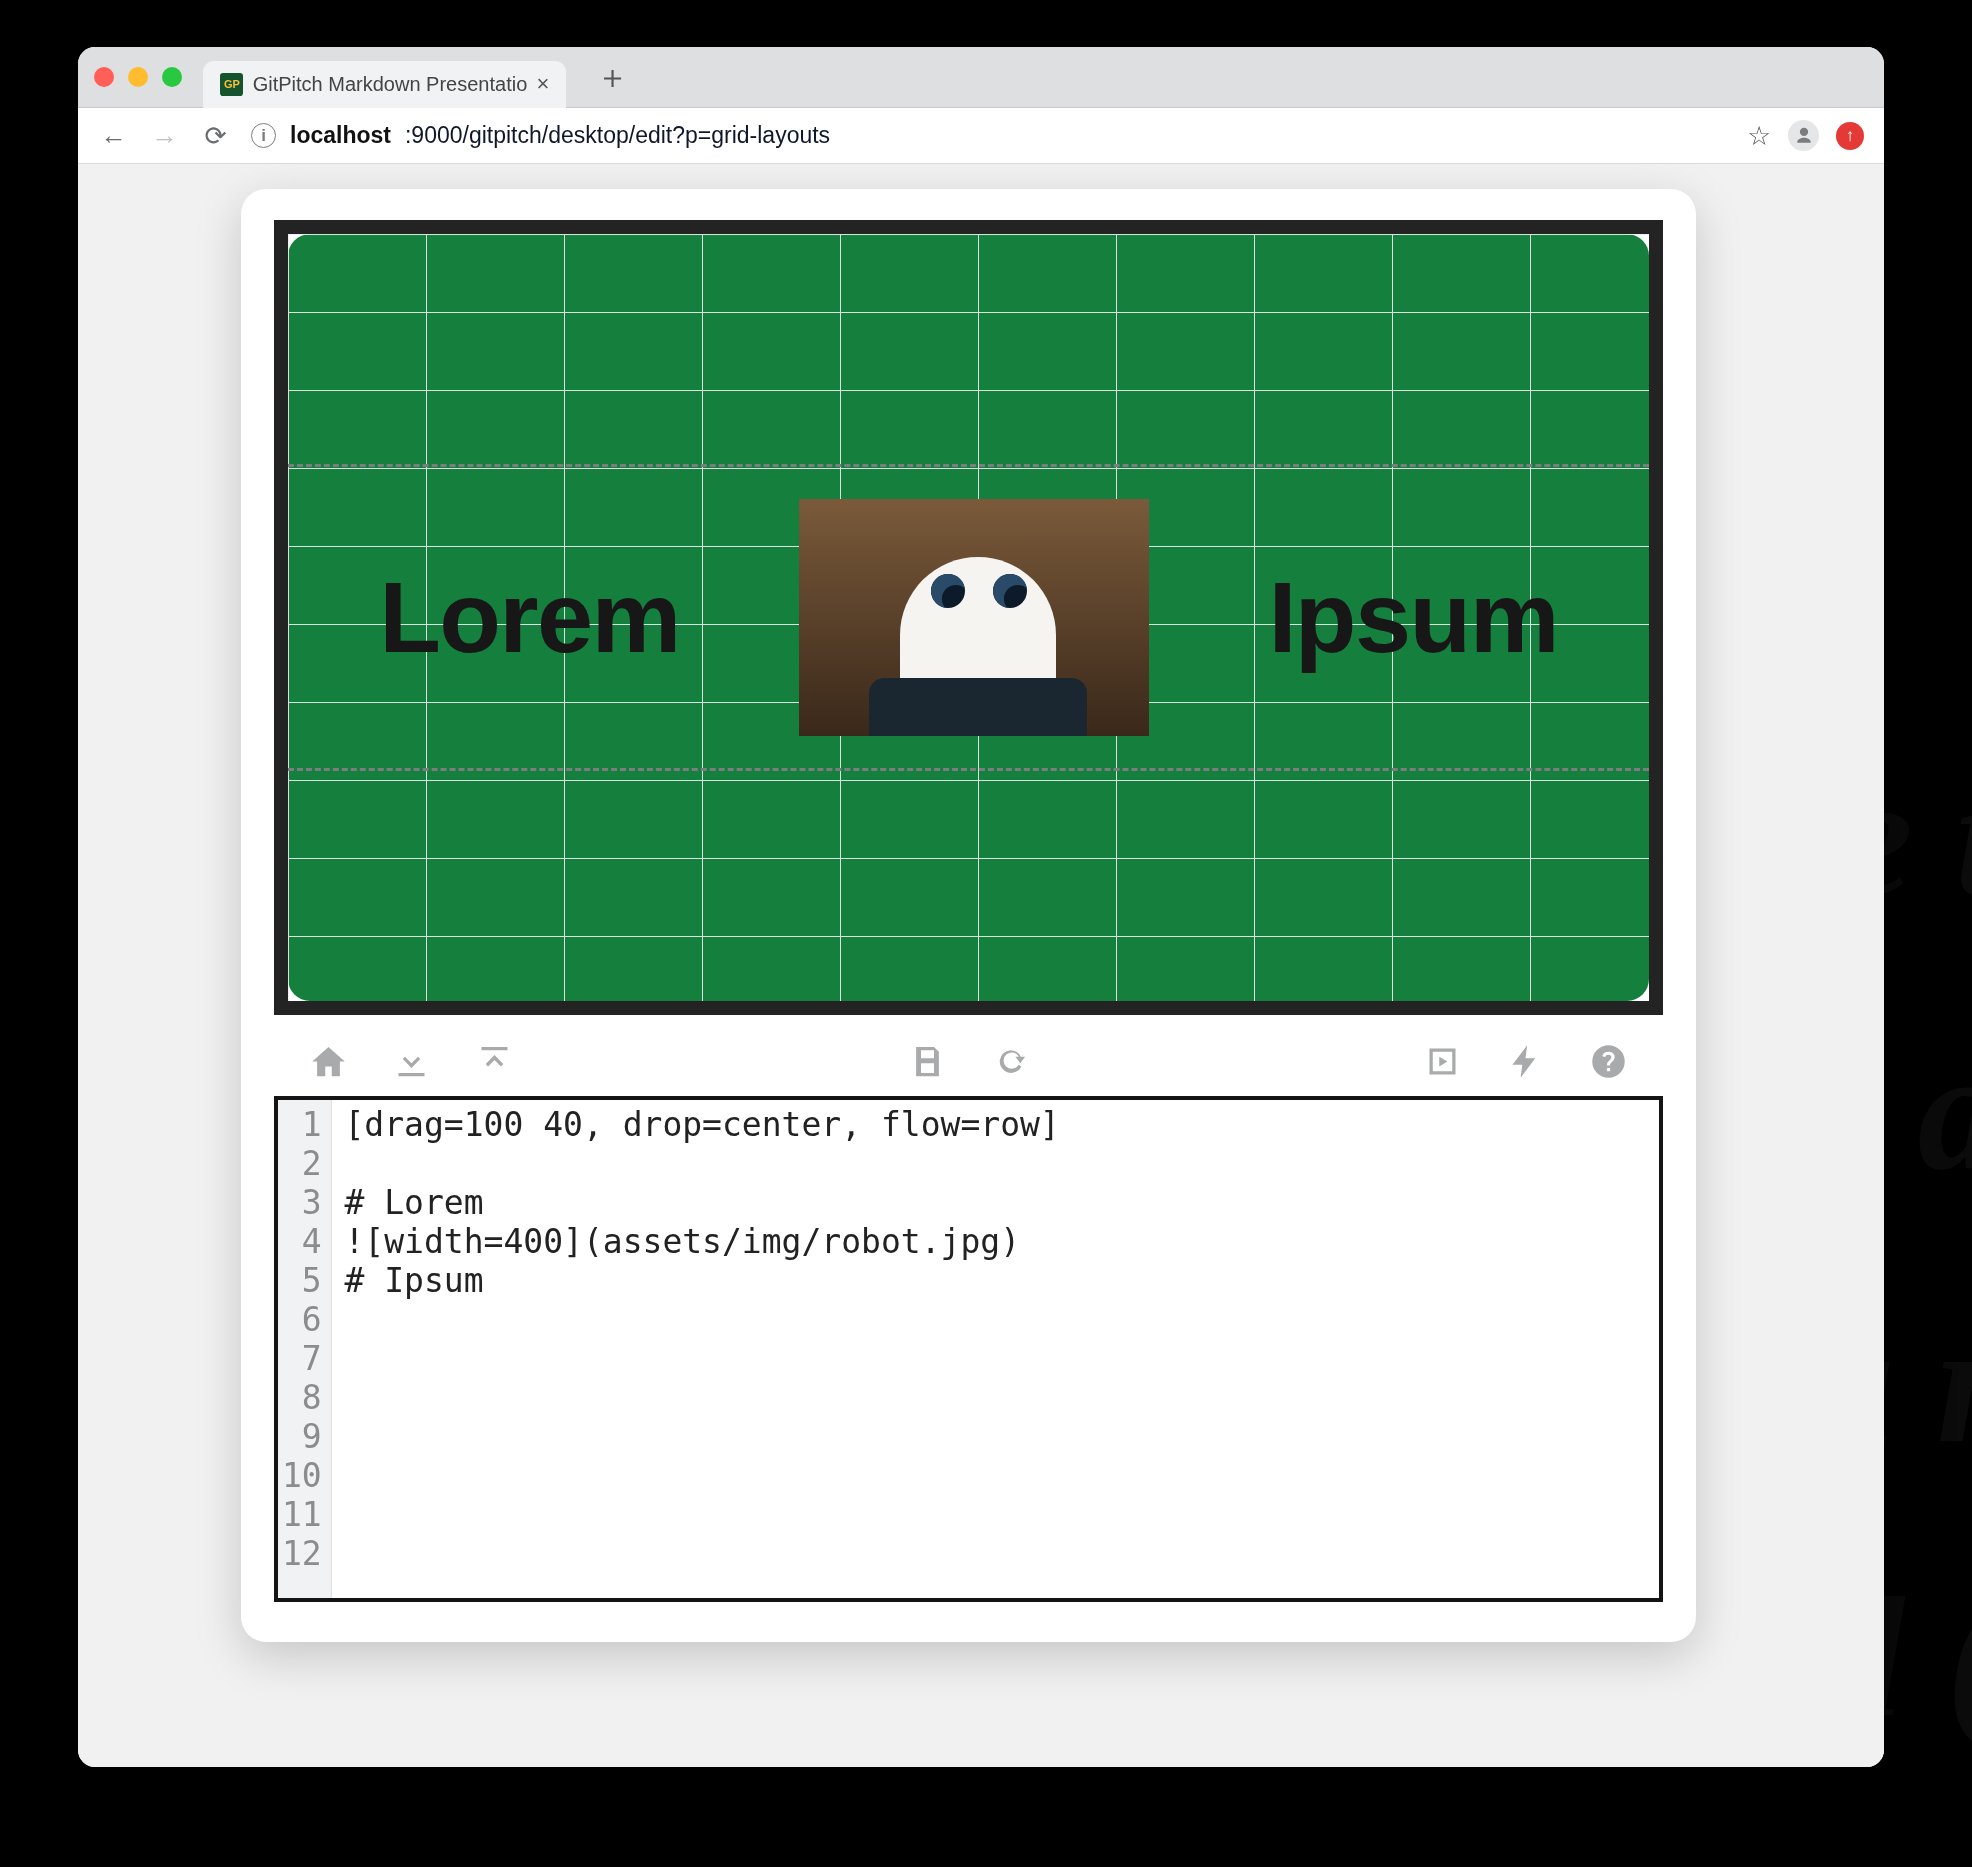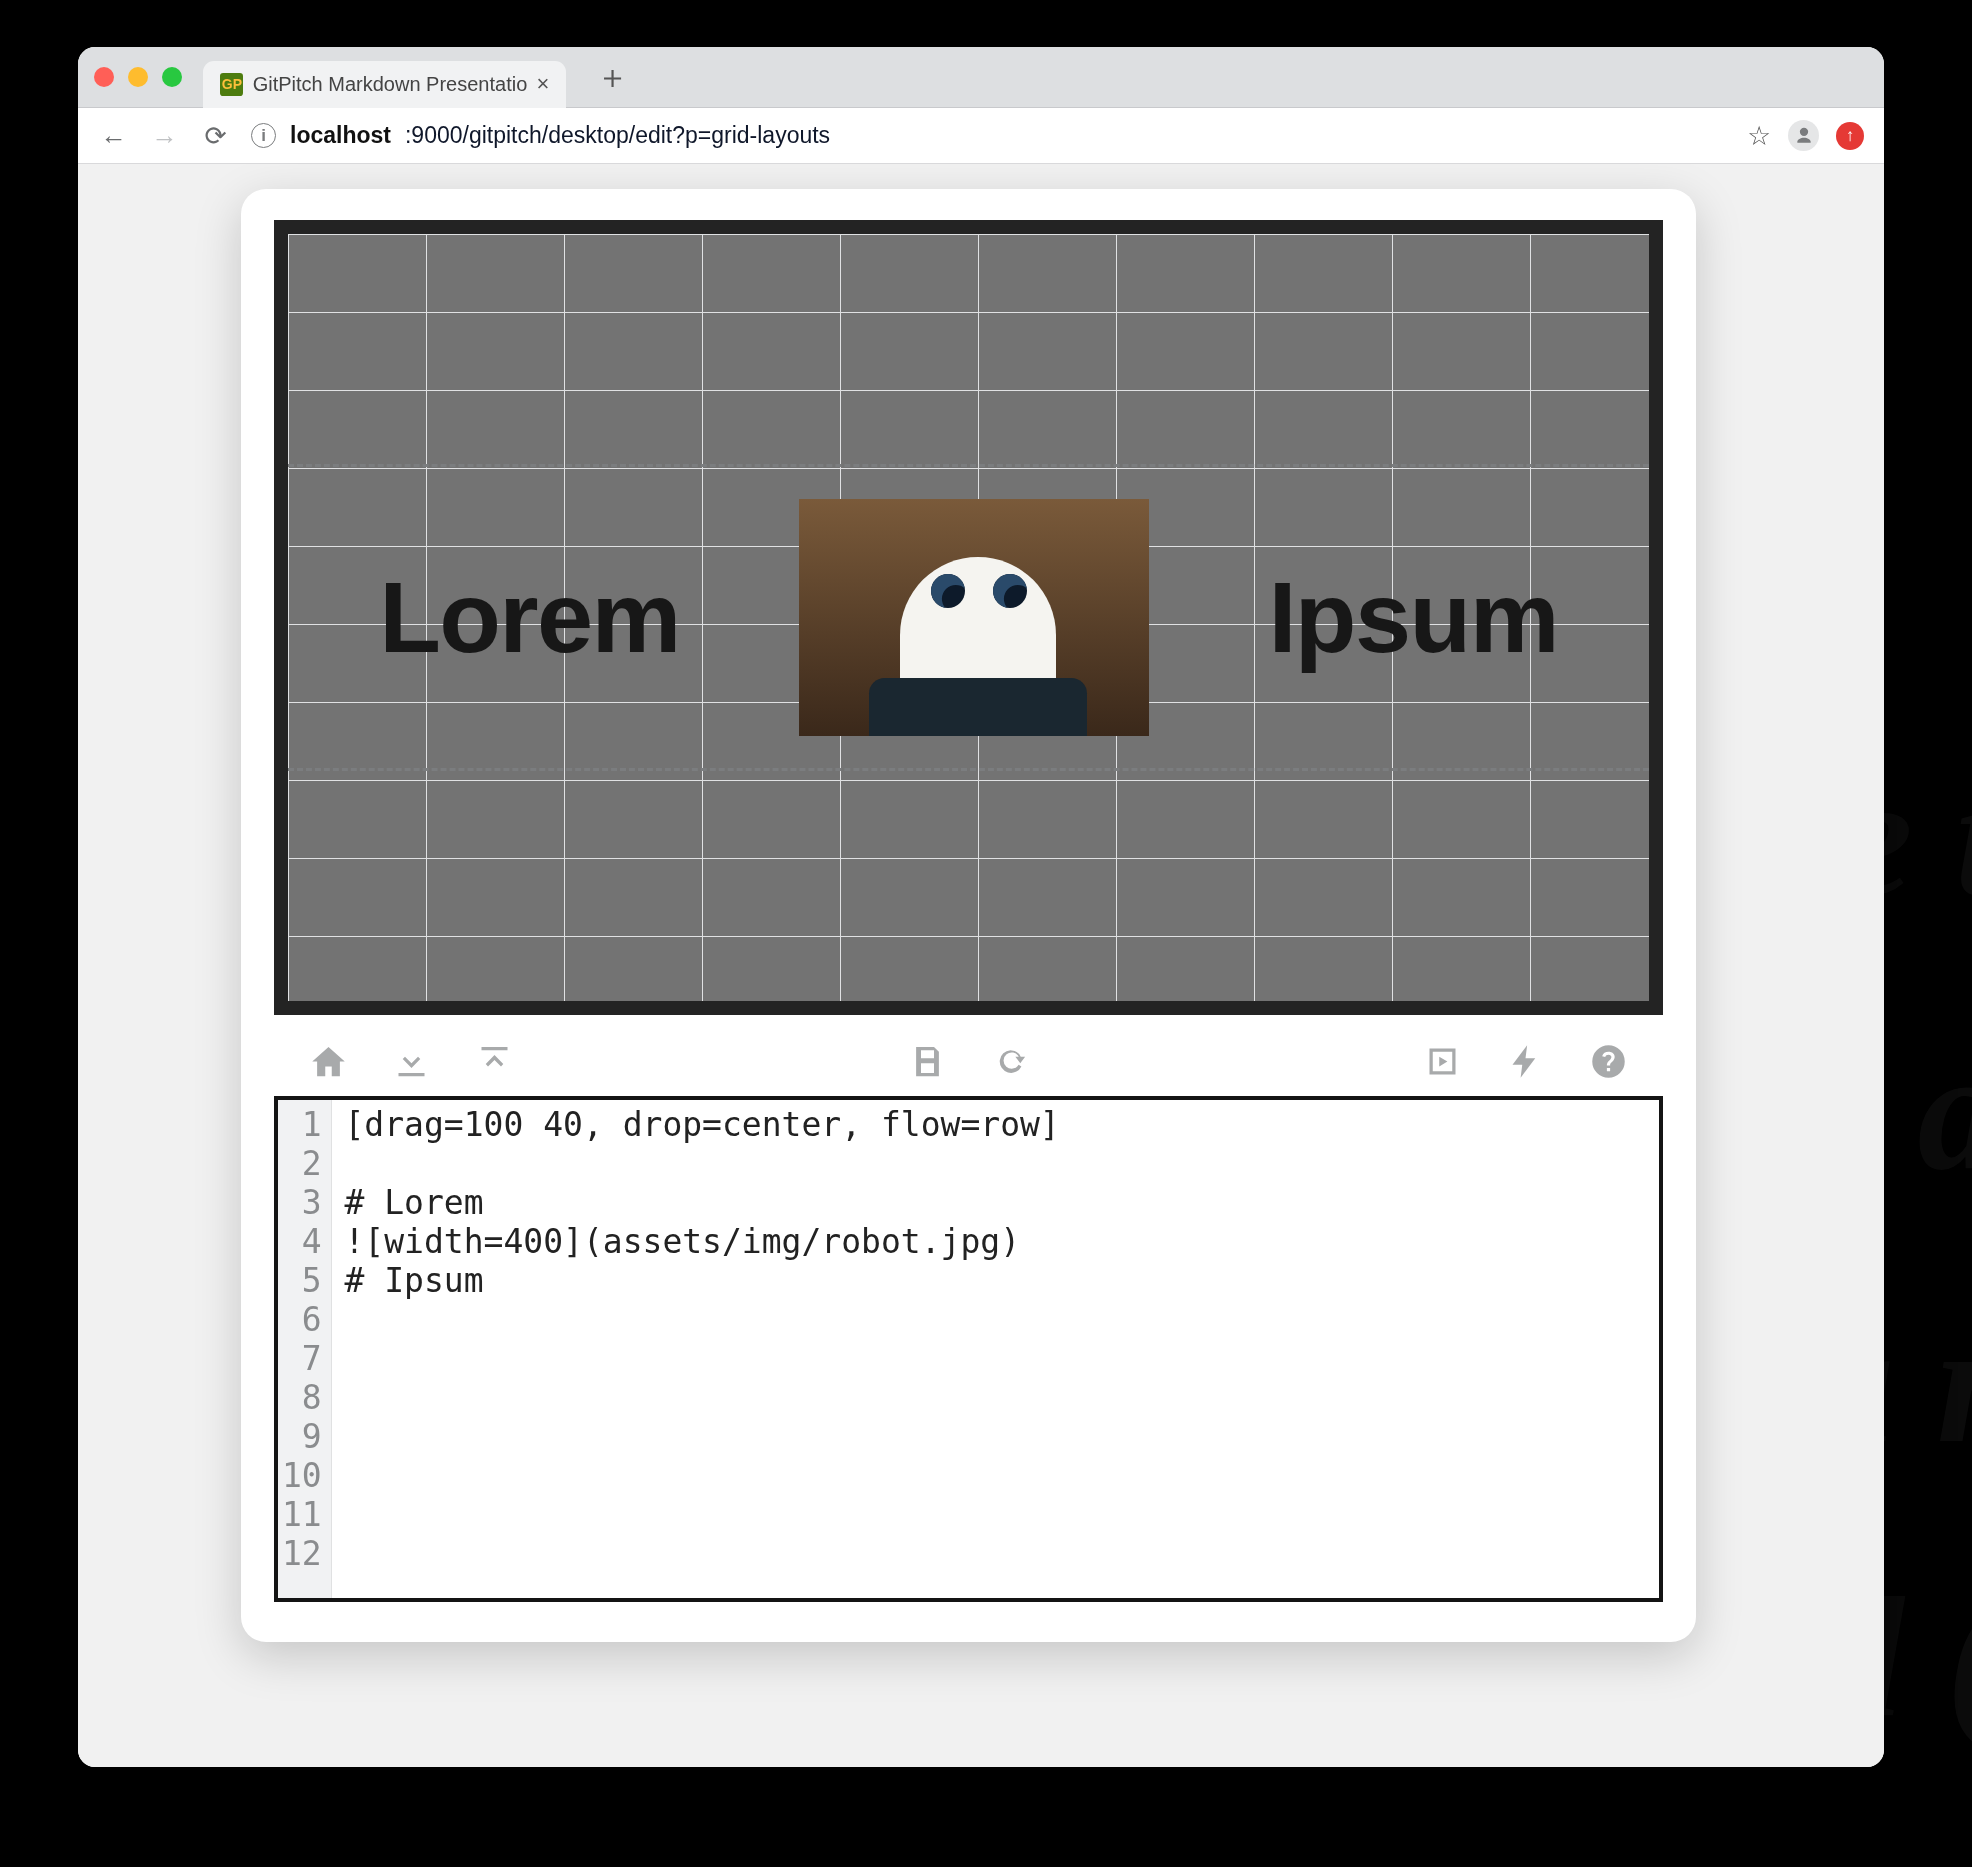--- a/index.html
+++ b/index.html
@@ -62,23 +62,23 @@
     background:#f1f2f3;
     border-radius: 11px 11px 0 0;
     height:47px;
     padding:0 17px;
     margin-top:14px;
     min-width: 327px;
     font-size:20px;
     color:#444;
   }
   .tab .favicon {
-    width:23px; height:23px; background:#4d7c0f; color:#fdbf3a;
+    width:23px; height:23px; background:#14532d; color:#fdbf3a;
     display:flex; align-items:center; justify-content:center;
-    font-size:14px; font-weight:700; border-radius:3.1px;
+    font-size:11px; font-weight:700; border-radius:3.1px;
     font-family: Arial, sans-serif;
   }
   .tab .close { font-size:22px; color:#555; margin-left:auto; cursor:pointer; }
   .new-tab { font-size:33px; color:#555; cursor:pointer; margin-left:15.6px; }
 
   .addr-bar {
     height: 56px;
     background: #fff;
     border-bottom: 0.8px solid #d9d9db;
     display:flex; align-items:center; gap:20px;
@@ -123,21 +123,22 @@
 
   
   .stage-outer {
     border:14px solid #232323;
     background:#fff;
     height:795px;
     position:relative;
   }
   .stage {
     position:absolute; inset:0;
-    background:#737373;
+    background:#15803d;
+    border-radius:22px;
   }
   
   .stage::before {
     content:"";
     position:absolute; inset:0;
     background-image:
       linear-gradient(to right, #eceef0 0.8px, transparent 0.8px),
       linear-gradient(to bottom, #eceef0 0.8px, transparent 0.8px);
     background-size: 138px 78px;
     opacity:0.9;

